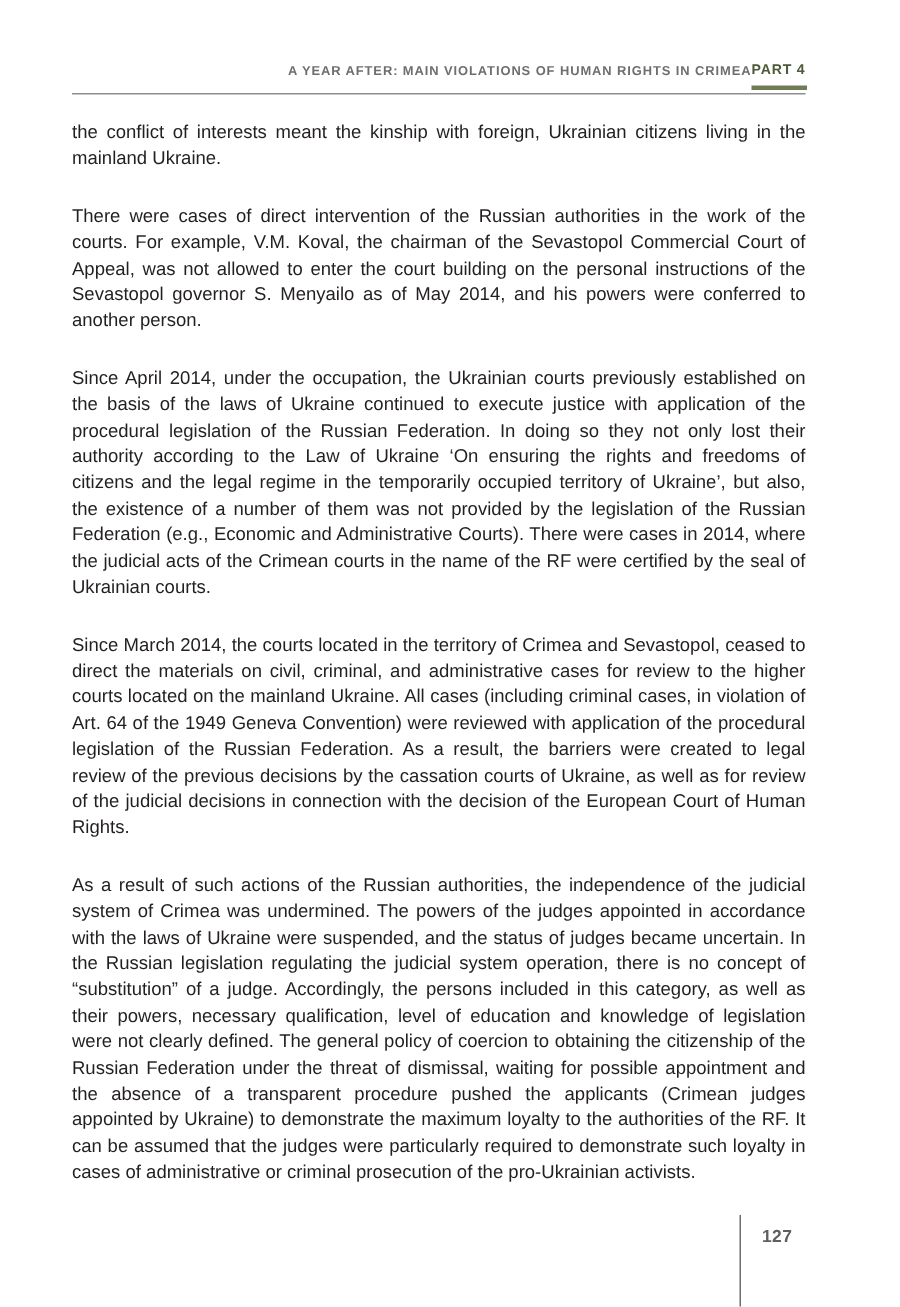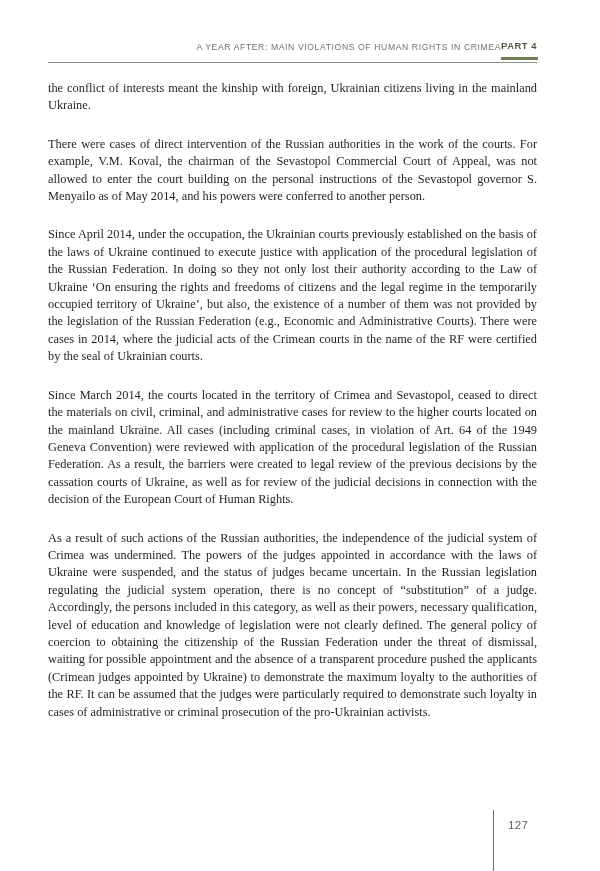--- a/index.html
+++ b/index.html
@@ -35,20 +35,21 @@
     justify-content: flex-end;
   }
   .header-title {
     font-size: 8.6px;
     letter-spacing: 0.62px;
     color: #6e6e6e;
     text-transform: uppercase;
     white-space: nowrap;
     line-height: 12px;
     padding-top: 1px;
+    font-weight: bold;
   }
   .header-part {
     font-size: 9.4px;
     font-weight: bold;
     letter-spacing: 0.55px;
     color: #4d5a3a;
     text-transform: uppercase;
     white-space: nowrap;
     line-height: 12px;
     position: relative;
@@ -79,32 +80,32 @@
     width: 489px;
   }
   .para {
     margin: 0 0 21px 0;
     font-size: 12.35px;
     line-height: 17.4px;
     text-align: justify;
     text-justify: inter-word;
     color: #231f20;
     hyphens: none;
-    font-family: Liberation Serif, serif;
   }
   .para:last-child { margin-bottom: 0; }
   .para.last-line-left { text-align-last: left; }
 
   
   .footer {
     position: absolute;
     left: 0;
     top: 806px;
     width: 600px;
     height: 65px;
+    font-weight: bold;
   }
   .footer-rule {
     position: absolute;
     left: 493px;
     top: 4px;
     width: 1.3px;
     height: 65px;
     background: #6d6d6d;
   }
   .page-number {

